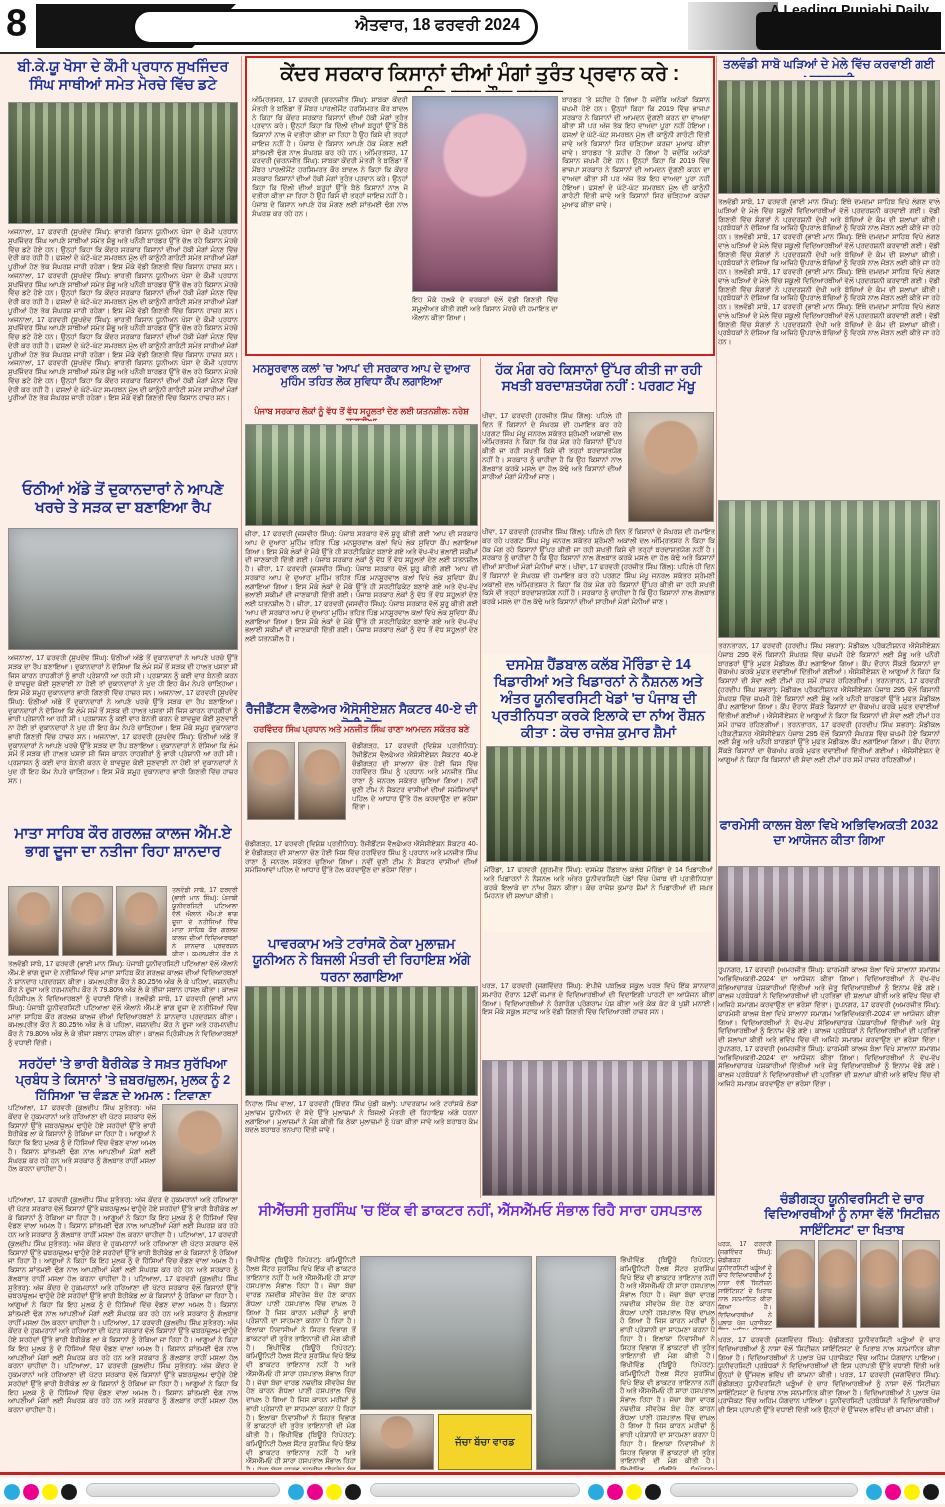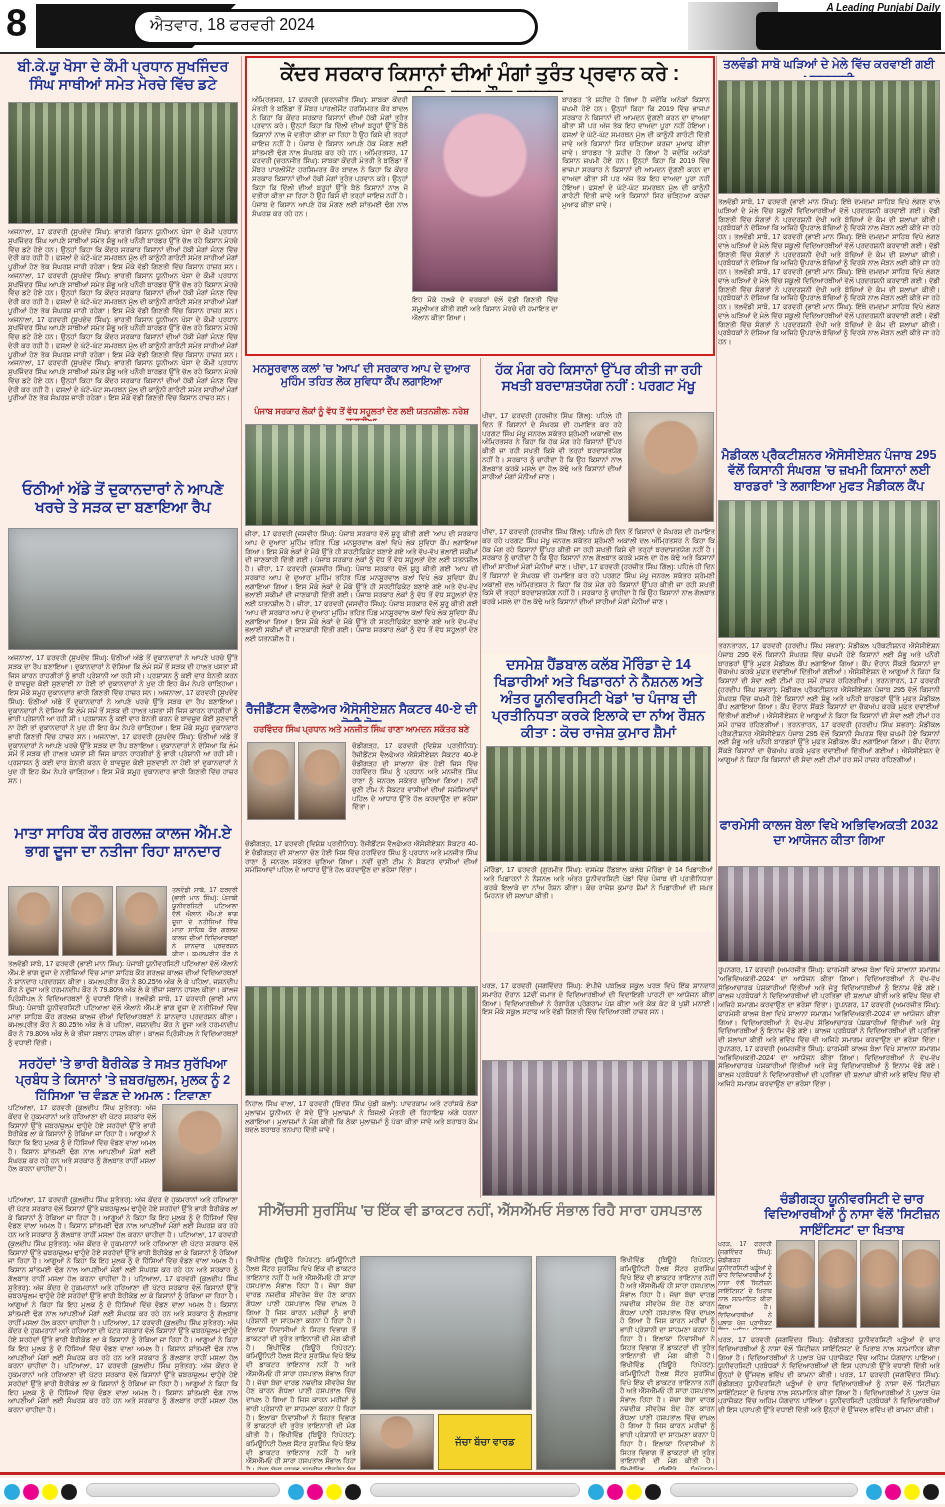--- a/index.html
+++ b/index.html
@@ -1,21 +1,21 @@
 <!DOCTYPE html>
 <html><head>
 <meta charset="utf-8">
 <style>
   html,body{margin:0;padding:0;background:#9a9a9a;}
   .page{position:relative;width:945px;height:1507px;background:#fcefe8;overflow:hidden;
         font-family:"Liberation Sans","DejaVu Sans",sans-serif;}
   .a{position:absolute;box-sizing:border-box;}
   .hl{color:#1b2f93;font-weight:bold;text-align:center;line-height:1.22;overflow:hidden;}
   .hlk{color:#101010;font-weight:bold;text-align:center;line-height:1.15;overflow:hidden;}
-  .hlg{color:#737373;font-weight:bold;text-align:center;line-height:1.15;overflow:hidden;}
+  .hlg{color:#6d28d9;font-weight:bold;text-align:center;line-height:1.15;overflow:hidden;}
   .sub{color:#b02020;font-weight:bold;text-align:center;line-height:1.2;overflow:hidden;}
   .subk{color:#15337f;font-weight:bold;text-align:center;line-height:1.2;overflow:hidden;}
   .body{ text-align:justify;color:#1c1c1c;overflow:hidden;font-size:7px;line-height:1.25;
          word-break:break-word;}
   .ph{border:1px solid #8f8f8f;box-shadow:inset 0 0 18px rgba(0,0,0,.25);}
   .ph-crowd{background:repeating-linear-gradient(90deg,rgba(25,35,18,.38) 0 8px,rgba(255,255,255,.10) 8px 13px),
             linear-gradient(180deg,#aebf97 0%,#7d8f66 45%,#4e5c40 100%);}
   .ph-green{background:repeating-linear-gradient(90deg,rgba(20,40,30,.32) 0 10px,rgba(255,255,255,.12) 10px 16px),
             linear-gradient(180deg,#c4d3b2 0%,#8aa578 50%,#54663f 100%);}
   .ph-pink{background:radial-gradient(circle at 50% 30%,#e9b9c8 0 26%,transparent 28%),
@@ -33,24 +33,24 @@
 </style>
 </head>
 <body>
 
 <div class="page">
 
   <div class="a" style="left:0;top:0;width:945px;height:52px;background:#fff;">
     <div class="a" style="left:36px;top:4px;width:200px;height:44px;background:#141414;clip-path:polygon(0 0,100% 0,78% 100%,0 100%);"></div>
     <div class="a" style="left:6px;top:2px;font-size:38px;font-weight:bold;color:#111;">8</div>
     <div class="a" style="left:132px;top:9px;width:406px;height:36px;background:#fff;border:3px solid #111;border-radius:19px;"></div>
-    <div class="a" style="left:150px;top:16px;width:370px;text-align:left;font-size:16px;font-weight:normal;color:#111;">ਐਤਵਾਰ, 18 ਫਰਵਰੀ 2024</div>
+    <div class="a" style="left:150px;top:16px;width:370px;text-align:right;font-size:16px;font-weight:bold;color:#111;">ਐਤਵਾਰ, 18 ਫਰਵਰੀ 2024</div>
     <div class="a" style="left:688px;top:2px;width:90px;height:48px;background:linear-gradient(90deg,#e6e6e6,#8a8a8a);"></div>
     <div class="a" style="left:756px;top:12px;width:185px;height:38px;background:#101010;border-radius:6px 0 0 6px;"></div>
-    <div class="a" style="left:770px;top:2px;width:170px;text-align:right;font-size:10px;font-style:italic;font-weight:bold;color:#111;">A Leading Punjabi Daily</div>
+    <div class="a" style="left:770px;top:2px;width:170px;text-align:left;font-size:14px;font-weight:bold;color:#111;">A Leading Punjabi Daily</div>
   </div>
   <div class="a" style="left:0;top:52px;width:945px;height:2px;background:#2a2a2a;"></div>
 
   <div class="a vsep" style="left:241px;top:56px;height:1414px;"></div>
   <div class="a vsep" style="left:716px;top:56px;height:1414px;"></div>
   <div class="a vsep" style="left:480px;top:358px;height:840px;"></div>
 
   <div class="a hl" style="left:8px;top:58px;width:230px;height:42px;font-size:14.5px;">ਬੀ.ਕੇ.ਯੂ ਖੋਸਾ ਦੇ ਕੌਮੀ ਪ੍ਰਧਾਨ ਸੁਖਜਿੰਦਰ ਸਿੰਘ ਸਾਥੀਆਂ ਸਮੇਤ ਮੋਰਚੇ ਵਿੱਚ ਡਟੇ</div>
   <div class="a ph ph-crowd" style="left:8px;top:102px;width:230px;height:122px;"></div>
   <div class="a body" style="left:8px;top:228px;width:230px;height:246px;">ਅਜਨਾਲਾ, 17 ਫਰਵਰੀ (ਸੁਖਦੇਵ ਸਿੰਘ): ਭਾਰਤੀ ਕਿਸਾਨ ਯੂਨੀਅਨ ਖੋਸਾ ਦੇ ਕੌਮੀ ਪ੍ਰਧਾਨ ਸੁਖਜਿੰਦਰ ਸਿੰਘ ਆਪਣੇ ਸਾਥੀਆਂ ਸਮੇਤ ਸ਼ੰਭੂ ਅਤੇ ਖਨੌਰੀ ਬਾਰਡਰ ਉੱਤੇ ਚੱਲ ਰਹੇ ਕਿਸਾਨ ਮੋਰਚੇ ਵਿੱਚ ਡਟੇ ਹੋਏ ਹਨ। ਉਨ੍ਹਾਂ ਕਿਹਾ ਕਿ ਕੇਂਦਰ ਸਰਕਾਰ ਕਿਸਾਨਾਂ ਦੀਆਂ ਹੱਕੀ ਮੰਗਾਂ ਮੰਨਣ ਵਿੱਚ ਦੇਰੀ ਕਰ ਰਹੀ ਹੈ। ਫਸਲਾਂ ਦੇ ਘੱਟੋ-ਘੱਟ ਸਮਰਥਨ ਮੁੱਲ ਦੀ ਕਾਨੂੰਨੀ ਗਾਰੰਟੀ ਸਮੇਤ ਸਾਰੀਆਂ ਮੰਗਾਂ ਪੂਰੀਆਂ ਹੋਣ ਤੱਕ ਸੰਘਰਸ਼ ਜਾਰੀ ਰਹੇਗਾ। ਇਸ ਮੌਕੇ ਵੱਡੀ ਗਿਣਤੀ ਵਿੱਚ ਕਿਸਾਨ ਹਾਜ਼ਰ ਸਨ। ਅਜਨਾਲਾ, 17 ਫਰਵਰੀ (ਸੁਖਦੇਵ ਸਿੰਘ): ਭਾਰਤੀ ਕਿਸਾਨ ਯੂਨੀਅਨ ਖੋਸਾ ਦੇ ਕੌਮੀ ਪ੍ਰਧਾਨ ਸੁਖਜਿੰਦਰ ਸਿੰਘ ਆਪਣੇ ਸਾਥੀਆਂ ਸਮੇਤ ਸ਼ੰਭੂ ਅਤੇ ਖਨੌਰੀ ਬਾਰਡਰ ਉੱਤੇ ਚੱਲ ਰਹੇ ਕਿਸਾਨ ਮੋਰਚੇ ਵਿੱਚ ਡਟੇ ਹੋਏ ਹਨ। ਉਨ੍ਹਾਂ ਕਿਹਾ ਕਿ ਕੇਂਦਰ ਸਰਕਾਰ ਕਿਸਾਨਾਂ ਦੀਆਂ ਹੱਕੀ ਮੰਗਾਂ ਮੰਨਣ ਵਿੱਚ ਦੇਰੀ ਕਰ ਰਹੀ ਹੈ। ਫਸਲਾਂ ਦੇ ਘੱਟੋ-ਘੱਟ ਸਮਰਥਨ ਮੁੱਲ ਦੀ ਕਾਨੂੰਨੀ ਗਾਰੰਟੀ ਸਮੇਤ ਸਾਰੀਆਂ ਮੰਗਾਂ ਪੂਰੀਆਂ ਹੋਣ ਤੱਕ ਸੰਘਰਸ਼ ਜਾਰੀ ਰਹੇਗਾ। ਇਸ ਮੌਕੇ ਵੱਡੀ ਗਿਣਤੀ ਵਿੱਚ ਕਿਸਾਨ ਹਾਜ਼ਰ ਸਨ। ਅਜਨਾਲਾ, 17 ਫਰਵਰੀ (ਸੁਖਦੇਵ ਸਿੰਘ): ਭਾਰਤੀ ਕਿਸਾਨ ਯੂਨੀਅਨ ਖੋਸਾ ਦੇ ਕੌਮੀ ਪ੍ਰਧਾਨ ਸੁਖਜਿੰਦਰ ਸਿੰਘ ਆਪਣੇ ਸਾਥੀਆਂ ਸਮੇਤ ਸ਼ੰਭੂ ਅਤੇ ਖਨੌਰੀ ਬਾਰਡਰ ਉੱਤੇ ਚੱਲ ਰਹੇ ਕਿਸਾਨ ਮੋਰਚੇ ਵਿੱਚ ਡਟੇ ਹੋਏ ਹਨ। ਉਨ੍ਹਾਂ ਕਿਹਾ ਕਿ ਕੇਂਦਰ ਸਰਕਾਰ ਕਿਸਾਨਾਂ ਦੀਆਂ ਹੱਕੀ ਮੰਗਾਂ ਮੰਨਣ ਵਿੱਚ ਦੇਰੀ ਕਰ ਰਹੀ ਹੈ। ਫਸਲਾਂ ਦੇ ਘੱਟੋ-ਘੱਟ ਸਮਰਥਨ ਮੁੱਲ ਦੀ ਕਾਨੂੰਨੀ ਗਾਰੰਟੀ ਸਮੇਤ ਸਾਰੀਆਂ ਮੰਗਾਂ ਪੂਰੀਆਂ ਹੋਣ ਤੱਕ ਸੰਘਰਸ਼ ਜਾਰੀ ਰਹੇਗਾ। ਇਸ ਮੌਕੇ ਵੱਡੀ ਗਿਣਤੀ ਵਿੱਚ ਕਿਸਾਨ ਹਾਜ਼ਰ ਸਨ। ਅਜਨਾਲਾ, 17 ਫਰਵਰੀ (ਸੁਖਦੇਵ ਸਿੰਘ): ਭਾਰਤੀ ਕਿਸਾਨ ਯੂਨੀਅਨ ਖੋਸਾ ਦੇ ਕੌਮੀ ਪ੍ਰਧਾਨ ਸੁਖਜਿੰਦਰ ਸਿੰਘ ਆਪਣੇ ਸਾਥੀਆਂ ਸਮੇਤ ਸ਼ੰਭੂ ਅਤੇ ਖਨੌਰੀ ਬਾਰਡਰ ਉੱਤੇ ਚੱਲ ਰਹੇ ਕਿਸਾਨ ਮੋਰਚੇ ਵਿੱਚ ਡਟੇ ਹੋਏ ਹਨ। ਉਨ੍ਹਾਂ ਕਿਹਾ ਕਿ ਕੇਂਦਰ ਸਰਕਾਰ ਕਿਸਾਨਾਂ ਦੀਆਂ ਹੱਕੀ ਮੰਗਾਂ ਮੰਨਣ ਵਿੱਚ ਦੇਰੀ ਕਰ ਰਹੀ ਹੈ। ਫਸਲਾਂ ਦੇ ਘੱਟੋ-ਘੱਟ ਸਮਰਥਨ ਮੁੱਲ ਦੀ ਕਾਨੂੰਨੀ ਗਾਰੰਟੀ ਸਮੇਤ ਸਾਰੀਆਂ ਮੰਗਾਂ ਪੂਰੀਆਂ ਹੋਣ ਤੱਕ ਸੰਘਰਸ਼ ਜਾਰੀ ਰਹੇਗਾ। ਇਸ ਮੌਕੇ ਵੱਡੀ ਗਿਣਤੀ ਵਿੱਚ ਕਿਸਾਨ ਹਾਜ਼ਰ ਸਨ।</div>
@@ -83,20 +83,21 @@
   <div class="a ph ph-green" style="left:245px;top:424px;width:233px;height:102px;"></div>
   <div class="a body" style="left:245px;top:530px;width:233px;height:168px;">ਜ਼ੀਰਾ, 17 ਫਰਵਰੀ (ਜਸਵੀਰ ਸਿੰਘ): ਪੰਜਾਬ ਸਰਕਾਰ ਵੱਲੋਂ ਸ਼ੁਰੂ ਕੀਤੀ ਗਈ 'ਆਪ ਦੀ ਸਰਕਾਰ ਆਪ ਦੇ ਦੁਆਰ' ਮੁਹਿੰਮ ਤਹਿਤ ਪਿੰਡ ਮਨਸੂਰਵਾਲ ਕਲਾਂ ਵਿਖੇ ਲੋਕ ਸੁਵਿਧਾ ਕੈਂਪ ਲਗਾਇਆ ਗਿਆ। ਇਸ ਮੌਕੇ ਲੋਕਾਂ ਦੇ ਮੌਕੇ ਉੱਤੇ ਹੀ ਸਰਟੀਫਿਕੇਟ ਬਣਾਏ ਗਏ ਅਤੇ ਵੱਖ-ਵੱਖ ਭਲਾਈ ਸਕੀਮਾਂ ਦੀ ਜਾਣਕਾਰੀ ਦਿੱਤੀ ਗਈ। ਪੰਜਾਬ ਸਰਕਾਰ ਲੋਕਾਂ ਨੂੰ ਵੱਧ ਤੋਂ ਵੱਧ ਸਹੂਲਤਾਂ ਦੇਣ ਲਈ ਯਤਨਸ਼ੀਲ ਹੈ। ਜ਼ੀਰਾ, 17 ਫਰਵਰੀ (ਜਸਵੀਰ ਸਿੰਘ): ਪੰਜਾਬ ਸਰਕਾਰ ਵੱਲੋਂ ਸ਼ੁਰੂ ਕੀਤੀ ਗਈ 'ਆਪ ਦੀ ਸਰਕਾਰ ਆਪ ਦੇ ਦੁਆਰ' ਮੁਹਿੰਮ ਤਹਿਤ ਪਿੰਡ ਮਨਸੂਰਵਾਲ ਕਲਾਂ ਵਿਖੇ ਲੋਕ ਸੁਵਿਧਾ ਕੈਂਪ ਲਗਾਇਆ ਗਿਆ। ਇਸ ਮੌਕੇ ਲੋਕਾਂ ਦੇ ਮੌਕੇ ਉੱਤੇ ਹੀ ਸਰਟੀਫਿਕੇਟ ਬਣਾਏ ਗਏ ਅਤੇ ਵੱਖ-ਵੱਖ ਭਲਾਈ ਸਕੀਮਾਂ ਦੀ ਜਾਣਕਾਰੀ ਦਿੱਤੀ ਗਈ। ਪੰਜਾਬ ਸਰਕਾਰ ਲੋਕਾਂ ਨੂੰ ਵੱਧ ਤੋਂ ਵੱਧ ਸਹੂਲਤਾਂ ਦੇਣ ਲਈ ਯਤਨਸ਼ੀਲ ਹੈ। ਜ਼ੀਰਾ, 17 ਫਰਵਰੀ (ਜਸਵੀਰ ਸਿੰਘ): ਪੰਜਾਬ ਸਰਕਾਰ ਵੱਲੋਂ ਸ਼ੁਰੂ ਕੀਤੀ ਗਈ 'ਆਪ ਦੀ ਸਰਕਾਰ ਆਪ ਦੇ ਦੁਆਰ' ਮੁਹਿੰਮ ਤਹਿਤ ਪਿੰਡ ਮਨਸੂਰਵਾਲ ਕਲਾਂ ਵਿਖੇ ਲੋਕ ਸੁਵਿਧਾ ਕੈਂਪ ਲਗਾਇਆ ਗਿਆ। ਇਸ ਮੌਕੇ ਲੋਕਾਂ ਦੇ ਮੌਕੇ ਉੱਤੇ ਹੀ ਸਰਟੀਫਿਕੇਟ ਬਣਾਏ ਗਏ ਅਤੇ ਵੱਖ-ਵੱਖ ਭਲਾਈ ਸਕੀਮਾਂ ਦੀ ਜਾਣਕਾਰੀ ਦਿੱਤੀ ਗਈ। ਪੰਜਾਬ ਸਰਕਾਰ ਲੋਕਾਂ ਨੂੰ ਵੱਧ ਤੋਂ ਵੱਧ ਸਹੂਲਤਾਂ ਦੇਣ ਲਈ ਯਤਨਸ਼ੀਲ ਹੈ।</div>
 
   <div class="a hl" style="left:245px;top:702px;width:233px;height:20px;font-size:12.5px;">ਰੈਜੀਡੈਂਟਸ ਵੈਲਫੇਅਰ ਐਸੋਸੀਏਸ਼ਨ ਸੈਕਟਰ 40-ਏ ਦੀ ਹੋਈ ਚੋਣ</div>
   <div class="a sub" style="left:245px;top:724px;width:233px;height:14px;font-size:8.5px;">ਹਰਵਿੰਦਰ ਸਿੰਘ ਪ੍ਰਧਾਨ ਅਤੇ ਮਨਜੀਤ ਸਿੰਘ ਰਾਣਾ ਆਮਦਨ ਸਕੱਤਰ ਬਣੇ</div>
   <div class="a ph ph-port" style="left:247px;top:742px;width:48px;height:78px;"></div>
   <div class="a ph ph-port" style="left:298px;top:742px;width:48px;height:78px;"></div>
   <div class="a body" style="left:352px;top:742px;width:126px;height:92px;">ਚੰਡੀਗੜ੍ਹ, 17 ਫਰਵਰੀ (ਵਿਸ਼ੇਸ਼ ਪ੍ਰਤੀਨਿਧ): ਰੈਜੀਡੈਂਟਸ ਵੈਲਫੇਅਰ ਐਸੋਸੀਏਸ਼ਨ ਸੈਕਟਰ 40-ਏ ਚੰਡੀਗੜ੍ਹ ਦੀ ਸਾਲਾਨਾ ਚੋਣ ਹੋਈ ਜਿਸ ਵਿੱਚ ਹਰਵਿੰਦਰ ਸਿੰਘ ਨੂੰ ਪ੍ਰਧਾਨ ਅਤੇ ਮਨਜੀਤ ਸਿੰਘ ਰਾਣਾ ਨੂੰ ਜਨਰਲ ਸਕੱਤਰ ਚੁਣਿਆ ਗਿਆ। ਨਵੀਂ ਚੁਣੀ ਟੀਮ ਨੇ ਸੈਕਟਰ ਵਾਸੀਆਂ ਦੀਆਂ ਸਮੱਸਿਆਵਾਂ ਪਹਿਲ ਦੇ ਆਧਾਰ ਉੱਤੇ ਹੱਲ ਕਰਵਾਉਣ ਦਾ ਭਰੋਸਾ ਦਿੱਤਾ।</div>
   <div class="a body" style="left:245px;top:840px;width:233px;height:90px;">ਚੰਡੀਗੜ੍ਹ, 17 ਫਰਵਰੀ (ਵਿਸ਼ੇਸ਼ ਪ੍ਰਤੀਨਿਧ): ਰੈਜੀਡੈਂਟਸ ਵੈਲਫੇਅਰ ਐਸੋਸੀਏਸ਼ਨ ਸੈਕਟਰ 40-ਏ ਚੰਡੀਗੜ੍ਹ ਦੀ ਸਾਲਾਨਾ ਚੋਣ ਹੋਈ ਜਿਸ ਵਿੱਚ ਹਰਵਿੰਦਰ ਸਿੰਘ ਨੂੰ ਪ੍ਰਧਾਨ ਅਤੇ ਮਨਜੀਤ ਸਿੰਘ ਰਾਣਾ ਨੂੰ ਜਨਰਲ ਸਕੱਤਰ ਚੁਣਿਆ ਗਿਆ। ਨਵੀਂ ਚੁਣੀ ਟੀਮ ਨੇ ਸੈਕਟਰ ਵਾਸੀਆਂ ਦੀਆਂ ਸਮੱਸਿਆਵਾਂ ਪਹਿਲ ਦੇ ਆਧਾਰ ਉੱਤੇ ਹੱਲ ਕਰਵਾਉਣ ਦਾ ਭਰੋਸਾ ਦਿੱਤਾ।</div>
 
+  <div class="a hl" style="left:245px;top:936px;width:233px;height:46px;font-size:13.5px;">ਪਾਵਰਕਾਮ ਅਤੇ ਟਰਾਂਸਕੋ ਠੇਕਾ ਮੁਲਾਜ਼ਮ ਯੂਨੀਅਨ ਨੇ ਬਿਜਲੀ ਮੰਤਰੀ ਦੀ ਰਿਹਾਇਸ਼ ਅੱਗੇ ਧਰਨਾ ਲਗਾਇਆ</div>
   <div class="a ph ph-crowd" style="left:245px;top:986px;width:233px;height:110px;"></div>
   <div class="a body" style="left:245px;top:1100px;width:233px;height:96px;">ਨਿਹਾਲ ਸਿੰਘ ਵਾਲਾ, 17 ਫਰਵਰੀ (ਬਿੰਦਰ ਸਿੰਘ ਖੁੱਡੀ ਕਲਾਂ): ਪਾਵਰਕਾਮ ਅਤੇ ਟਰਾਂਸਕੋ ਠੇਕਾ ਮੁਲਾਜ਼ਮ ਯੂਨੀਅਨ ਦੇ ਸੱਦੇ ਉੱਤੇ ਮੁਲਾਜ਼ਮਾਂ ਨੇ ਬਿਜਲੀ ਮੰਤਰੀ ਦੀ ਰਿਹਾਇਸ਼ ਅੱਗੇ ਧਰਨਾ ਲਗਾਇਆ। ਮੁਲਾਜ਼ਮਾਂ ਨੇ ਮੰਗ ਕੀਤੀ ਕਿ ਠੇਕਾ ਮੁਲਾਜ਼ਮਾਂ ਨੂੰ ਪੱਕਾ ਕੀਤਾ ਜਾਵੇ ਅਤੇ ਬਰਾਬਰ ਕੰਮ ਬਦਲੇ ਬਰਾਬਰ ਤਨਖਾਹ ਦਿੱਤੀ ਜਾਵੇ।</div>
 
   <div class="a hl" style="left:482px;top:362px;width:233px;height:46px;font-size:13.5px;">ਹੱਕ ਮੰਗ ਰਹੇ ਕਿਸਾਨਾਂ ਉੱਪਰ ਕੀਤੀ ਜਾ ਰਹੀ ਸਖਤੀ ਬਰਦਾਸ਼ਤਯੋਗ ਨਹੀਂ : ਪਰਗਟ ਮੱਖੂ</div>
   <div class="a body" style="left:482px;top:412px;width:140px;height:110px;">ਖੀਵਾ, 17 ਫਰਵਰੀ (ਹਰਜੀਤ ਸਿੰਘ ਗਿੱਲ): ਪਹਿਲੇ ਹੀ ਦਿਨ ਤੋਂ ਕਿਸਾਨਾਂ ਦੇ ਸੰਘਰਸ਼ ਦੀ ਹਮਾਇਤ ਕਰ ਰਹੇ ਪਰਗਟ ਸਿੰਘ ਮੱਖੂ ਜਨਰਲ ਸਕੱਤਰ ਸ਼੍ਰੋਮਣੀ ਅਕਾਲੀ ਦਲ ਅੰਮ੍ਰਿਤਸਰ ਨੇ ਕਿਹਾ ਕਿ ਹੱਕ ਮੰਗ ਰਹੇ ਕਿਸਾਨਾਂ ਉੱਪਰ ਕੀਤੀ ਜਾ ਰਹੀ ਸਖਤੀ ਕਿਸੇ ਵੀ ਤਰ੍ਹਾਂ ਬਰਦਾਸ਼ਤਯੋਗ ਨਹੀਂ ਹੈ। ਸਰਕਾਰ ਨੂੰ ਚਾਹੀਦਾ ਹੈ ਕਿ ਉਹ ਕਿਸਾਨਾਂ ਨਾਲ ਗੱਲਬਾਤ ਕਰਕੇ ਮਸਲੇ ਦਾ ਹੱਲ ਕੱਢੇ ਅਤੇ ਕਿਸਾਨਾਂ ਦੀਆਂ ਸਾਰੀਆਂ ਮੰਗਾਂ ਮੰਨੀਆਂ ਜਾਣ।</div>
   <div class="a ph ph-port" style="left:628px;top:412px;width:86px;height:110px;"></div>
   <div class="a body" style="left:482px;top:528px;width:233px;height:124px;">ਖੀਵਾ, 17 ਫਰਵਰੀ (ਹਰਜੀਤ ਸਿੰਘ ਗਿੱਲ): ਪਹਿਲੇ ਹੀ ਦਿਨ ਤੋਂ ਕਿਸਾਨਾਂ ਦੇ ਸੰਘਰਸ਼ ਦੀ ਹਮਾਇਤ ਕਰ ਰਹੇ ਪਰਗਟ ਸਿੰਘ ਮੱਖੂ ਜਨਰਲ ਸਕੱਤਰ ਸ਼੍ਰੋਮਣੀ ਅਕਾਲੀ ਦਲ ਅੰਮ੍ਰਿਤਸਰ ਨੇ ਕਿਹਾ ਕਿ ਹੱਕ ਮੰਗ ਰਹੇ ਕਿਸਾਨਾਂ ਉੱਪਰ ਕੀਤੀ ਜਾ ਰਹੀ ਸਖਤੀ ਕਿਸੇ ਵੀ ਤਰ੍ਹਾਂ ਬਰਦਾਸ਼ਤਯੋਗ ਨਹੀਂ ਹੈ। ਸਰਕਾਰ ਨੂੰ ਚਾਹੀਦਾ ਹੈ ਕਿ ਉਹ ਕਿਸਾਨਾਂ ਨਾਲ ਗੱਲਬਾਤ ਕਰਕੇ ਮਸਲੇ ਦਾ ਹੱਲ ਕੱਢੇ ਅਤੇ ਕਿਸਾਨਾਂ ਦੀਆਂ ਸਾਰੀਆਂ ਮੰਗਾਂ ਮੰਨੀਆਂ ਜਾਣ। ਖੀਵਾ, 17 ਫਰਵਰੀ (ਹਰਜੀਤ ਸਿੰਘ ਗਿੱਲ): ਪਹਿਲੇ ਹੀ ਦਿਨ ਤੋਂ ਕਿਸਾਨਾਂ ਦੇ ਸੰਘਰਸ਼ ਦੀ ਹਮਾਇਤ ਕਰ ਰਹੇ ਪਰਗਟ ਸਿੰਘ ਮੱਖੂ ਜਨਰਲ ਸਕੱਤਰ ਸ਼੍ਰੋਮਣੀ ਅਕਾਲੀ ਦਲ ਅੰਮ੍ਰਿਤਸਰ ਨੇ ਕਿਹਾ ਕਿ ਹੱਕ ਮੰਗ ਰਹੇ ਕਿਸਾਨਾਂ ਉੱਪਰ ਕੀਤੀ ਜਾ ਰਹੀ ਸਖਤੀ ਕਿਸੇ ਵੀ ਤਰ੍ਹਾਂ ਬਰਦਾਸ਼ਤਯੋਗ ਨਹੀਂ ਹੈ। ਸਰਕਾਰ ਨੂੰ ਚਾਹੀਦਾ ਹੈ ਕਿ ਉਹ ਕਿਸਾਨਾਂ ਨਾਲ ਗੱਲਬਾਤ ਕਰਕੇ ਮਸਲੇ ਦਾ ਹੱਲ ਕੱਢੇ ਅਤੇ ਕਿਸਾਨਾਂ ਦੀਆਂ ਸਾਰੀਆਂ ਮੰਗਾਂ ਮੰਨੀਆਂ ਜਾਣ।</div>
 
   <div class="a creambox" style="position:absolute;left:482px;top:654px;width:233px;height:278px;"></div>
   <div class="a hl" style="left:484px;top:656px;width:229px;height:86px;font-size:14px;">ਦਸਮੇਸ਼ ਹੈਂਡਬਾਲ ਕਲੱਬ ਮੌਰਿੰਡਾ ਦੇ 14 ਖਿਡਾਰੀਆਂ ਅਤੇ ਖਿਡਾਰਨਾਂ ਨੇ ਨੈਸ਼ਨਲ ਅਤੇ ਅੰਤਰ ਯੂਨੀਵਰਸਿਟੀ ਖੇਡਾਂ 'ਚ ਪੰਜਾਬ ਦੀ ਪ੍ਰਤੀਨਿਧਤਾ ਕਰਕੇ ਇਲਾਕੇ ਦਾ ਨਾਂਅ ਰੌਸ਼ਨ ਕੀਤਾ : ਕੋਚ ਰਾਜੇਸ਼ ਕੁਮਾਰ ਸ਼ੈਮਾਂ</div>
@@ -114,21 +115,20 @@
   <div class="a" style="left:438px;top:1414px;width:94px;height:56px;background:#f4d428;border:1px solid #8a7a10;display:flex;align-items:center;justify-content:center;">
     <span style="font-size:10px;font-weight:bold;color:#203040;text-align:center;">ਜੱਚਾ ਬੱਚਾ ਵਾਰਡ</span>
   </div>
   <div class="a ph ph-street" style="left:536px;top:1256px;width:80px;height:214px;"></div>
   <div class="a body" style="left:620px;top:1256px;width:95px;height:214px;">ਭਿੱਖੀਵਿੰਡ (ਬਿਊਰੋ ਰਿਪੋਰਟ): ਕਮਿਊਨਿਟੀ ਹੈਲਥ ਸੈਂਟਰ ਸੁਰਸਿੰਘ ਵਿਖੇ ਇੱਕ ਵੀ ਡਾਕਟਰ ਤਾਇਨਾਤ ਨਹੀਂ ਹੈ ਅਤੇ ਐੱਸਐੱਮਓ ਹੀ ਸਾਰਾ ਹਸਪਤਾਲ ਸੰਭਾਲ ਰਿਹਾ ਹੈ। ਜੱਚਾ ਬੱਚਾ ਵਾਰਡ ਨਜ਼ਦੀਕ ਸੀਵਰੇਜ ਬੰਦ ਹੋਣ ਕਾਰਨ ਗੰਧਲਾ ਪਾਣੀ ਹਸਪਤਾਲ ਵਿੱਚ ਦਾਖ਼ਲ ਹੋ ਗਿਆ ਹੈ ਜਿਸ ਕਾਰਨ ਮਰੀਜ਼ਾਂ ਨੂੰ ਭਾਰੀ ਪ੍ਰੇਸ਼ਾਨੀ ਦਾ ਸਾਹਮਣਾ ਕਰਨਾ ਪੈ ਰਿਹਾ ਹੈ। ਇਲਾਕਾ ਨਿਵਾਸੀਆਂ ਨੇ ਸਿਹਤ ਵਿਭਾਗ ਤੋਂ ਡਾਕਟਰਾਂ ਦੀ ਤੁਰੰਤ ਤਾਇਨਾਤੀ ਦੀ ਮੰਗ ਕੀਤੀ ਹੈ। ਭਿੱਖੀਵਿੰਡ (ਬਿਊਰੋ ਰਿਪੋਰਟ): ਕਮਿਊਨਿਟੀ ਹੈਲਥ ਸੈਂਟਰ ਸੁਰਸਿੰਘ ਵਿਖੇ ਇੱਕ ਵੀ ਡਾਕਟਰ ਤਾਇਨਾਤ ਨਹੀਂ ਹੈ ਅਤੇ ਐੱਸਐੱਮਓ ਹੀ ਸਾਰਾ ਹਸਪਤਾਲ ਸੰਭਾਲ ਰਿਹਾ ਹੈ। ਜੱਚਾ ਬੱਚਾ ਵਾਰਡ ਨਜ਼ਦੀਕ ਸੀਵਰੇਜ ਬੰਦ ਹੋਣ ਕਾਰਨ ਗੰਧਲਾ ਪਾਣੀ ਹਸਪਤਾਲ ਵਿੱਚ ਦਾਖ਼ਲ ਹੋ ਗਿਆ ਹੈ ਜਿਸ ਕਾਰਨ ਮਰੀਜ਼ਾਂ ਨੂੰ ਭਾਰੀ ਪ੍ਰੇਸ਼ਾਨੀ ਦਾ ਸਾਹਮਣਾ ਕਰਨਾ ਪੈ ਰਿਹਾ ਹੈ। ਇਲਾਕਾ ਨਿਵਾਸੀਆਂ ਨੇ ਸਿਹਤ ਵਿਭਾਗ ਤੋਂ ਡਾਕਟਰਾਂ ਦੀ ਤੁਰੰਤ ਤਾਇਨਾਤੀ ਦੀ ਮੰਗ ਕੀਤੀ ਹੈ। ਭਿੱਖੀਵਿੰਡ (ਬਿਊਰੋ ਰਿਪੋਰਟ): ਕਮਿਊਨਿਟੀ ਹੈਲਥ ਸੈਂਟਰ ਸੁਰਸਿੰਘ ਵਿਖੇ ਇੱਕ ਵੀ ਡਾਕਟਰ ਤਾਇਨਾਤ ਨਹੀਂ ਹੈ ਅਤੇ ਐੱਸਐੱਮਓ ਹੀ ਸਾਰਾ ਹਸਪਤਾਲ ਸੰਭਾਲ ਰਿਹਾ ਹੈ। ਜੱਚਾ ਬੱਚਾ ਵਾਰਡ ਨਜ਼ਦੀਕ ਸੀਵਰੇਜ ਬੰਦ ਹੋਣ ਕਾਰਨ ਗੰਧਲਾ ਪਾਣੀ ਹਸਪਤਾਲ ਵਿੱਚ ਦਾਖ਼ਲ ਹੋ ਗਿਆ ਹੈ ਜਿਸ ਕਾਰਨ ਮਰੀਜ਼ਾਂ ਨੂੰ ਭਾਰੀ ਪ੍ਰੇਸ਼ਾਨੀ ਦਾ ਸਾਹਮਣਾ ਕਰਨਾ ਪੈ ਰਿਹਾ ਹੈ। ਇਲਾਕਾ ਨਿਵਾਸੀਆਂ ਨੇ ਸਿਹਤ ਵਿਭਾਗ ਤੋਂ ਡਾਕਟਰਾਂ ਦੀ ਤੁਰੰਤ ਤਾਇਨਾਤੀ ਦੀ ਮੰਗ ਕੀਤੀ ਹੈ।</div>
 
   <div class="a hl" style="left:718px;top:57px;width:222px;height:20px;font-size:12px;">ਤਲਵੰਡੀ ਸਾਬੋ ਘੜਿਆਂ ਦੇ ਮੇਲੇ ਵਿੱਚ ਕਰਵਾਈ ਗਈ ਪ੍ਰਦਰਸ਼ਨੀ</div>
   <div class="a ph ph-crowd" style="left:718px;top:80px;width:222px;height:114px;"></div>
   <div class="a body" style="left:718px;top:198px;width:222px;height:246px;">ਤਲਵੰਡੀ ਸਾਬੋ, 17 ਫਰਵਰੀ (ਭਾਈ ਮਾਨ ਸਿੰਘ): ਇੱਥੇ ਦਮਦਮਾ ਸਾਹਿਬ ਵਿਖੇ ਲੱਗਣ ਵਾਲੇ ਘੜਿਆਂ ਦੇ ਮੇਲੇ ਵਿੱਚ ਸਕੂਲੀ ਵਿਦਿਆਰਥੀਆਂ ਵੱਲੋਂ ਪ੍ਰਦਰਸ਼ਨੀ ਕਰਵਾਈ ਗਈ। ਵੱਡੀ ਗਿਣਤੀ ਵਿੱਚ ਸੰਗਤਾਂ ਨੇ ਪ੍ਰਦਰਸ਼ਨੀ ਦੇਖੀ ਅਤੇ ਬੱਚਿਆਂ ਦੇ ਕੰਮ ਦੀ ਸ਼ਲਾਘਾ ਕੀਤੀ। ਪ੍ਰਬੰਧਕਾਂ ਨੇ ਦੱਸਿਆ ਕਿ ਅਜਿਹੇ ਉਪਰਾਲੇ ਬੱਚਿਆਂ ਨੂੰ ਵਿਰਸੇ ਨਾਲ ਜੋੜਨ ਲਈ ਕੀਤੇ ਜਾ ਰਹੇ ਹਨ। ਤਲਵੰਡੀ ਸਾਬੋ, 17 ਫਰਵਰੀ (ਭਾਈ ਮਾਨ ਸਿੰਘ): ਇੱਥੇ ਦਮਦਮਾ ਸਾਹਿਬ ਵਿਖੇ ਲੱਗਣ ਵਾਲੇ ਘੜਿਆਂ ਦੇ ਮੇਲੇ ਵਿੱਚ ਸਕੂਲੀ ਵਿਦਿਆਰਥੀਆਂ ਵੱਲੋਂ ਪ੍ਰਦਰਸ਼ਨੀ ਕਰਵਾਈ ਗਈ। ਵੱਡੀ ਗਿਣਤੀ ਵਿੱਚ ਸੰਗਤਾਂ ਨੇ ਪ੍ਰਦਰਸ਼ਨੀ ਦੇਖੀ ਅਤੇ ਬੱਚਿਆਂ ਦੇ ਕੰਮ ਦੀ ਸ਼ਲਾਘਾ ਕੀਤੀ। ਪ੍ਰਬੰਧਕਾਂ ਨੇ ਦੱਸਿਆ ਕਿ ਅਜਿਹੇ ਉਪਰਾਲੇ ਬੱਚਿਆਂ ਨੂੰ ਵਿਰਸੇ ਨਾਲ ਜੋੜਨ ਲਈ ਕੀਤੇ ਜਾ ਰਹੇ ਹਨ। ਤਲਵੰਡੀ ਸਾਬੋ, 17 ਫਰਵਰੀ (ਭਾਈ ਮਾਨ ਸਿੰਘ): ਇੱਥੇ ਦਮਦਮਾ ਸਾਹਿਬ ਵਿਖੇ ਲੱਗਣ ਵਾਲੇ ਘੜਿਆਂ ਦੇ ਮੇਲੇ ਵਿੱਚ ਸਕੂਲੀ ਵਿਦਿਆਰਥੀਆਂ ਵੱਲੋਂ ਪ੍ਰਦਰਸ਼ਨੀ ਕਰਵਾਈ ਗਈ। ਵੱਡੀ ਗਿਣਤੀ ਵਿੱਚ ਸੰਗਤਾਂ ਨੇ ਪ੍ਰਦਰਸ਼ਨੀ ਦੇਖੀ ਅਤੇ ਬੱਚਿਆਂ ਦੇ ਕੰਮ ਦੀ ਸ਼ਲਾਘਾ ਕੀਤੀ। ਪ੍ਰਬੰਧਕਾਂ ਨੇ ਦੱਸਿਆ ਕਿ ਅਜਿਹੇ ਉਪਰਾਲੇ ਬੱਚਿਆਂ ਨੂੰ ਵਿਰਸੇ ਨਾਲ ਜੋੜਨ ਲਈ ਕੀਤੇ ਜਾ ਰਹੇ ਹਨ। ਤਲਵੰਡੀ ਸਾਬੋ, 17 ਫਰਵਰੀ (ਭਾਈ ਮਾਨ ਸਿੰਘ): ਇੱਥੇ ਦਮਦਮਾ ਸਾਹਿਬ ਵਿਖੇ ਲੱਗਣ ਵਾਲੇ ਘੜਿਆਂ ਦੇ ਮੇਲੇ ਵਿੱਚ ਸਕੂਲੀ ਵਿਦਿਆਰਥੀਆਂ ਵੱਲੋਂ ਪ੍ਰਦਰਸ਼ਨੀ ਕਰਵਾਈ ਗਈ। ਵੱਡੀ ਗਿਣਤੀ ਵਿੱਚ ਸੰਗਤਾਂ ਨੇ ਪ੍ਰਦਰਸ਼ਨੀ ਦੇਖੀ ਅਤੇ ਬੱਚਿਆਂ ਦੇ ਕੰਮ ਦੀ ਸ਼ਲਾਘਾ ਕੀਤੀ। ਪ੍ਰਬੰਧਕਾਂ ਨੇ ਦੱਸਿਆ ਕਿ ਅਜਿਹੇ ਉਪਰਾਲੇ ਬੱਚਿਆਂ ਨੂੰ ਵਿਰਸੇ ਨਾਲ ਜੋੜਨ ਲਈ ਕੀਤੇ ਜਾ ਰਹੇ ਹਨ।</div>
 
-  <div class="a hl" style="left:718px;top:448px;width:222px;height:48px;font-size:12.5px;">ਮੈਡੀਕਲ ਪ੍ਰੈਕਟੀਸ਼ਨਰ ਐਸੋਸੀਏਸ਼ਨ ਪੰਜਾਬ 295 ਵੱਲੋਂ ਕਿਸਾਨੀ ਸੰਘਰਸ਼ 'ਚ ਜ਼ਖਮੀ ਕਿਸਾਨਾਂ ਲਈ ਬਾਰਡਰਾਂ 'ਤੇ ਲਗਾਇਆ ਮੁਫਤ ਮੈਡੀਕਲ ਕੈਂਪ</div>
   <div class="a ph ph-green" style="left:718px;top:500px;width:222px;height:138px;"></div>
   <div class="a body" style="left:718px;top:642px;width:222px;height:172px;">ਤਰਨਤਾਰਨ, 17 ਫਰਵਰੀ (ਹਰਦੀਪ ਸਿੰਘ ਸਭਰਾ): ਮੈਡੀਕਲ ਪ੍ਰੈਕਟੀਸ਼ਨਰ ਐਸੋਸੀਏਸ਼ਨ ਪੰਜਾਬ 295 ਵੱਲੋਂ ਕਿਸਾਨੀ ਸੰਘਰਸ਼ ਵਿੱਚ ਜ਼ਖਮੀ ਹੋਏ ਕਿਸਾਨਾਂ ਲਈ ਸ਼ੰਭੂ ਅਤੇ ਖਨੌਰੀ ਬਾਰਡਰਾਂ ਉੱਤੇ ਮੁਫਤ ਮੈਡੀਕਲ ਕੈਂਪ ਲਗਾਇਆ ਗਿਆ। ਕੈਂਪ ਦੌਰਾਨ ਸੈਂਕੜੇ ਕਿਸਾਨਾਂ ਦਾ ਚੈਕਅੱਪ ਕਰਕੇ ਮੁਫਤ ਦਵਾਈਆਂ ਦਿੱਤੀਆਂ ਗਈਆਂ। ਐਸੋਸੀਏਸ਼ਨ ਦੇ ਆਗੂਆਂ ਨੇ ਕਿਹਾ ਕਿ ਕਿਸਾਨਾਂ ਦੀ ਸੇਵਾ ਲਈ ਟੀਮਾਂ ਹਰ ਸਮੇਂ ਹਾਜ਼ਰ ਰਹਿਣਗੀਆਂ। ਤਰਨਤਾਰਨ, 17 ਫਰਵਰੀ (ਹਰਦੀਪ ਸਿੰਘ ਸਭਰਾ): ਮੈਡੀਕਲ ਪ੍ਰੈਕਟੀਸ਼ਨਰ ਐਸੋਸੀਏਸ਼ਨ ਪੰਜਾਬ 295 ਵੱਲੋਂ ਕਿਸਾਨੀ ਸੰਘਰਸ਼ ਵਿੱਚ ਜ਼ਖਮੀ ਹੋਏ ਕਿਸਾਨਾਂ ਲਈ ਸ਼ੰਭੂ ਅਤੇ ਖਨੌਰੀ ਬਾਰਡਰਾਂ ਉੱਤੇ ਮੁਫਤ ਮੈਡੀਕਲ ਕੈਂਪ ਲਗਾਇਆ ਗਿਆ। ਕੈਂਪ ਦੌਰਾਨ ਸੈਂਕੜੇ ਕਿਸਾਨਾਂ ਦਾ ਚੈਕਅੱਪ ਕਰਕੇ ਮੁਫਤ ਦਵਾਈਆਂ ਦਿੱਤੀਆਂ ਗਈਆਂ। ਐਸੋਸੀਏਸ਼ਨ ਦੇ ਆਗੂਆਂ ਨੇ ਕਿਹਾ ਕਿ ਕਿਸਾਨਾਂ ਦੀ ਸੇਵਾ ਲਈ ਟੀਮਾਂ ਹਰ ਸਮੇਂ ਹਾਜ਼ਰ ਰਹਿਣਗੀਆਂ। ਤਰਨਤਾਰਨ, 17 ਫਰਵਰੀ (ਹਰਦੀਪ ਸਿੰਘ ਸਭਰਾ): ਮੈਡੀਕਲ ਪ੍ਰੈਕਟੀਸ਼ਨਰ ਐਸੋਸੀਏਸ਼ਨ ਪੰਜਾਬ 295 ਵੱਲੋਂ ਕਿਸਾਨੀ ਸੰਘਰਸ਼ ਵਿੱਚ ਜ਼ਖਮੀ ਹੋਏ ਕਿਸਾਨਾਂ ਲਈ ਸ਼ੰਭੂ ਅਤੇ ਖਨੌਰੀ ਬਾਰਡਰਾਂ ਉੱਤੇ ਮੁਫਤ ਮੈਡੀਕਲ ਕੈਂਪ ਲਗਾਇਆ ਗਿਆ। ਕੈਂਪ ਦੌਰਾਨ ਸੈਂਕੜੇ ਕਿਸਾਨਾਂ ਦਾ ਚੈਕਅੱਪ ਕਰਕੇ ਮੁਫਤ ਦਵਾਈਆਂ ਦਿੱਤੀਆਂ ਗਈਆਂ। ਐਸੋਸੀਏਸ਼ਨ ਦੇ ਆਗੂਆਂ ਨੇ ਕਿਹਾ ਕਿ ਕਿਸਾਨਾਂ ਦੀ ਸੇਵਾ ਲਈ ਟੀਮਾਂ ਹਰ ਸਮੇਂ ਹਾਜ਼ਰ ਰਹਿਣਗੀਆਂ।</div>
 
   <div class="a hl" style="left:718px;top:818px;width:222px;height:44px;font-size:12.5px;">ਫਾਰਮੇਸੀ ਕਾਲਜ ਬੇਲਾ ਵਿਖੇ ਅਭਿਵਿਅਕਤੀ 2032 ਦਾ ਆਯੋਜਨ ਕੀਤਾ ਗਿਆ</div>
   <div class="a ph ph-room" style="left:718px;top:866px;width:222px;height:96px;"></div>
   <div class="a body" style="left:718px;top:966px;width:222px;height:222px;">ਰੂਪਨਗਰ, 17 ਫਰਵਰੀ (ਅਮਰਜੀਤ ਸਿੰਘ): ਫਾਰਮੇਸੀ ਕਾਲਜ ਬੇਲਾ ਵਿਖੇ ਸਾਲਾਨਾ ਸਮਾਗਮ 'ਅਭਿਵਿਅਕਤੀ-2024' ਦਾ ਆਯੋਜਨ ਕੀਤਾ ਗਿਆ। ਵਿਦਿਆਰਥੀਆਂ ਨੇ ਵੱਖ-ਵੱਖ ਸੱਭਿਆਚਾਰਕ ਪੇਸ਼ਕਾਰੀਆਂ ਦਿੱਤੀਆਂ ਅਤੇ ਜੇਤੂ ਵਿਦਿਆਰਥੀਆਂ ਨੂੰ ਇਨਾਮ ਵੰਡੇ ਗਏ। ਕਾਲਜ ਪ੍ਰਬੰਧਕਾਂ ਨੇ ਵਿਦਿਆਰਥੀਆਂ ਦੀ ਪ੍ਰਤਿਭਾ ਦੀ ਸ਼ਲਾਘਾ ਕੀਤੀ ਅਤੇ ਭਵਿੱਖ ਵਿੱਚ ਵੀ ਅਜਿਹੇ ਸਮਾਗਮ ਕਰਵਾਉਣ ਦਾ ਭਰੋਸਾ ਦਿੱਤਾ। ਰੂਪਨਗਰ, 17 ਫਰਵਰੀ (ਅਮਰਜੀਤ ਸਿੰਘ): ਫਾਰਮੇਸੀ ਕਾਲਜ ਬੇਲਾ ਵਿਖੇ ਸਾਲਾਨਾ ਸਮਾਗਮ 'ਅਭਿਵਿਅਕਤੀ-2024' ਦਾ ਆਯੋਜਨ ਕੀਤਾ ਗਿਆ। ਵਿਦਿਆਰਥੀਆਂ ਨੇ ਵੱਖ-ਵੱਖ ਸੱਭਿਆਚਾਰਕ ਪੇਸ਼ਕਾਰੀਆਂ ਦਿੱਤੀਆਂ ਅਤੇ ਜੇਤੂ ਵਿਦਿਆਰਥੀਆਂ ਨੂੰ ਇਨਾਮ ਵੰਡੇ ਗਏ। ਕਾਲਜ ਪ੍ਰਬੰਧਕਾਂ ਨੇ ਵਿਦਿਆਰਥੀਆਂ ਦੀ ਪ੍ਰਤਿਭਾ ਦੀ ਸ਼ਲਾਘਾ ਕੀਤੀ ਅਤੇ ਭਵਿੱਖ ਵਿੱਚ ਵੀ ਅਜਿਹੇ ਸਮਾਗਮ ਕਰਵਾਉਣ ਦਾ ਭਰੋਸਾ ਦਿੱਤਾ। ਰੂਪਨਗਰ, 17 ਫਰਵਰੀ (ਅਮਰਜੀਤ ਸਿੰਘ): ਫਾਰਮੇਸੀ ਕਾਲਜ ਬੇਲਾ ਵਿਖੇ ਸਾਲਾਨਾ ਸਮਾਗਮ 'ਅਭਿਵਿਅਕਤੀ-2024' ਦਾ ਆਯੋਜਨ ਕੀਤਾ ਗਿਆ। ਵਿਦਿਆਰਥੀਆਂ ਨੇ ਵੱਖ-ਵੱਖ ਸੱਭਿਆਚਾਰਕ ਪੇਸ਼ਕਾਰੀਆਂ ਦਿੱਤੀਆਂ ਅਤੇ ਜੇਤੂ ਵਿਦਿਆਰਥੀਆਂ ਨੂੰ ਇਨਾਮ ਵੰਡੇ ਗਏ। ਕਾਲਜ ਪ੍ਰਬੰਧਕਾਂ ਨੇ ਵਿਦਿਆਰਥੀਆਂ ਦੀ ਪ੍ਰਤਿਭਾ ਦੀ ਸ਼ਲਾਘਾ ਕੀਤੀ ਅਤੇ ਭਵਿੱਖ ਵਿੱਚ ਵੀ ਅਜਿਹੇ ਸਮਾਗਮ ਕਰਵਾਉਣ ਦਾ ਭਰੋਸਾ ਦਿੱਤਾ।</div>
 
   <div class="a hl" style="left:718px;top:1192px;width:222px;height:44px;font-size:12.5px;padding-left:46px;">ਚੰਡੀਗੜ੍ਹ ਯੂਨੀਵਰਸਿਟੀ ਦੇ ਚਾਰ ਵਿਦਿਆਰਥੀਆਂ ਨੂੰ ਨਾਸਾ ਵੱਲੋਂ 'ਸਿਟੀਜ਼ਨ ਸਾਇੰਟਿਸਟ' ਦਾ ਖਿਤਾਬ</div>
   <div class="a body" style="left:718px;top:1240px;width:54px;height:90px;font-size:6.3px;">ਖਰੜ, 17 ਫਰਵਰੀ (ਜਗਵਿੰਦਰ ਸਿੰਘ): ਚੰਡੀਗੜ੍ਹ ਯੂਨੀਵਰਸਿਟੀ ਘੜੂੰਆਂ ਦੇ ਚਾਰ ਵਿਦਿਆਰਥੀਆਂ ਨੂੰ ਨਾਸਾ ਵੱਲੋਂ 'ਸਿਟੀਜ਼ਨ ਸਾਇੰਟਿਸਟ' ਦੇ ਖਿਤਾਬ ਨਾਲ ਸਨਮਾਨਿਤ ਕੀਤਾ ਗਿਆ ਹੈ। ਵਿਦਿਆਰਥੀਆਂ ਨੇ ਪੁਲਾੜ ਖੋਜ ਪ੍ਰਾਜੈਕਟ ਵਿੱਚ ਅਹਿਮ ਯੋਗਦਾਨ ਪਾਇਆ। ਯੂਨੀਵਰਸਿਟੀ ਪ੍ਰਬੰਧਕਾਂ ਨੇ ਵਿਦਿਆਰਥੀਆਂ ਦੀ ਇਸ ਪ੍ਰਾਪਤੀ ਉੱਤੇ ਵਧਾਈ ਦਿੱਤੀ ਅਤੇ ਉਨ੍ਹਾਂ ਦੇ ਉੱਜਵਲ ਭਵਿੱਖ ਦੀ ਕਾਮਨਾ ਕੀਤੀ।</div>
   <div class="a ph ph-port" style="left:776px;top:1240px;width:39px;height:88px;"></div>

